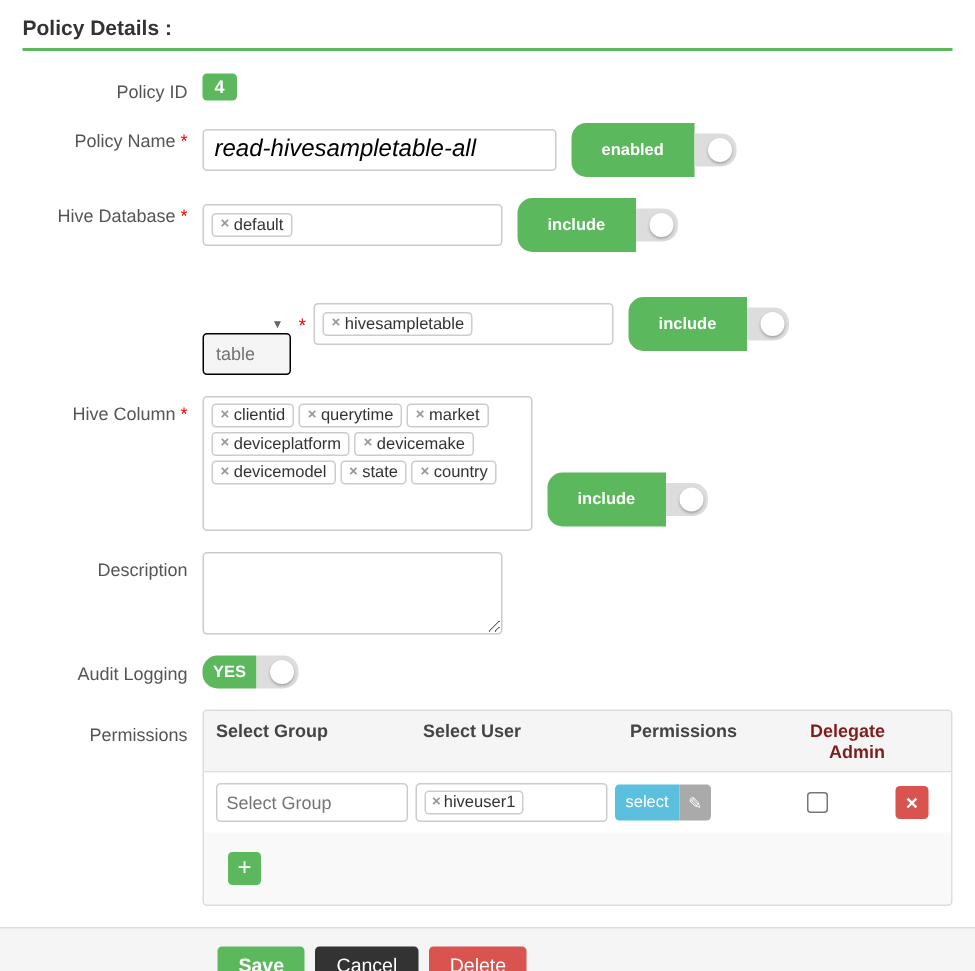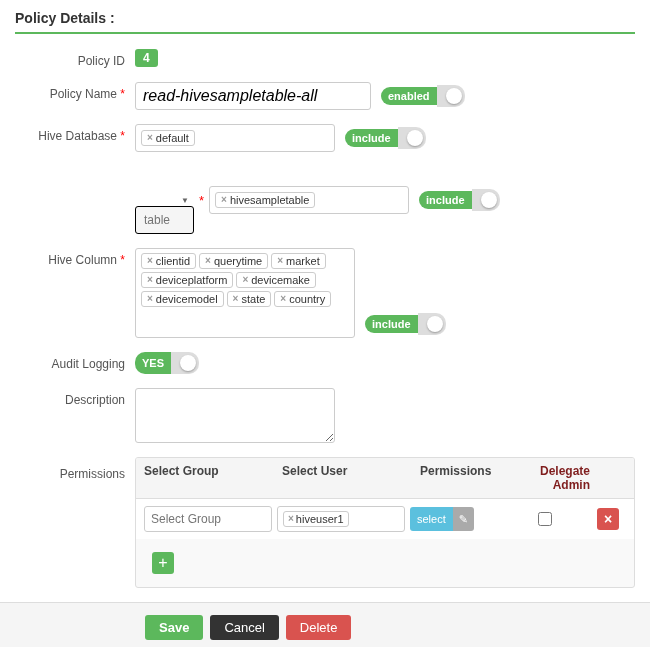--- a/index.html
+++ b/index.html
@@ -66,22 +66,22 @@
       align-items: center;
       gap: 0;
     }
 
     .toggle-label {
       font-size: 11px;
       font-weight: bold;
       color: #fff;
       background: #5cb85c;
       border-radius: 10px 0 0 10px;
-      padding: 3px 7px;
-      height: 18px;
+      padding: 3px 20px;
+      height: 36px;
       display: flex;
       align-items: center;
     }
 
     .toggle-switch {
       width: 28px;
       height: 22px;
       background: #ddd;
       border-radius: 0 10px 10px 0;
       position: relative;
@@ -489,35 +489,35 @@
         <div class="toggle-wrap" style="align-self: flex-end; margin-bottom: 3px;">
           <span class="toggle-label">include</span>
           <div class="toggle-switch">
             <div class="toggle-circle"></div>
           </div>
         </div>
       </div>
     </div>
 
     <div class="form-row">
+      <div class="form-label">Description</div>
+      <div class="form-control-wrap">
+        <textarea class="desc-input" style=""></textarea>
+      </div>
+    </div>
+
+    <div class="form-row">
       <div class="form-label">Audit Logging</div>
       <div class="form-control-wrap">
         <div class="yes-toggle">
           <span class="yes-label">YES</span>
           <div class="yes-switch">
             <div class="yes-circle"></div>
           </div>
         </div>
-      </div>
-    </div>
-
-    <div class="form-row">
-      <div class="form-label">Description</div>
-      <div class="form-control-wrap">
-        <textarea class="desc-input" style=""></textarea>
       </div>
     </div>
   </div>
 
   <div style="margin-top: 10px;">
 
     <div class="form-row" style="align-items: flex-start;">
       <div class="form-label" style="padding-top: 10px;">Permissions</div>
       <div style="flex:1; border: 1px solid #ddd; border-radius: 3px; overflow: hidden; background:#f9f9f9;">
 

